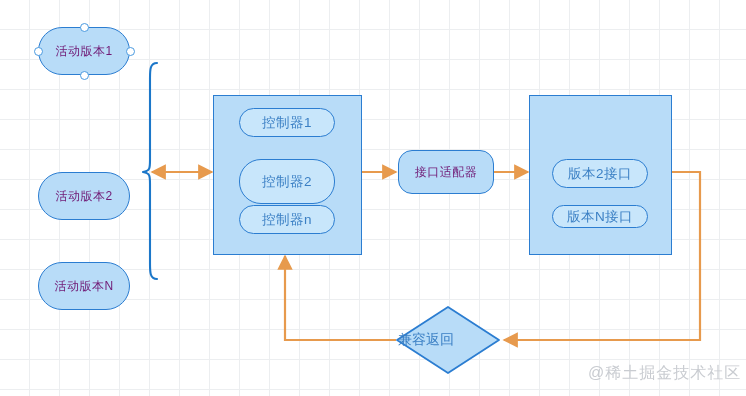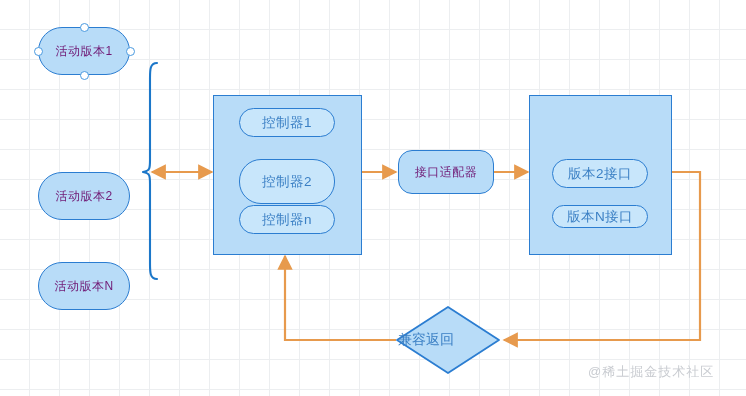--- a/index.html
+++ b/index.html
@@ -79,21 +79,21 @@
     align-items: center;
     justify-content: flex-start;
     color: #3a7fc4;
     font-size: 14px;
     white-space: nowrap;
   }
 
   .watermark {
     position: absolute;
     color: #c9ccd1;
-    font-size: 13px;
+    font-size: 16px;
     letter-spacing: 1px;
     white-space: nowrap;
   }
 </style>
 </head>
 <body>
 
 <div id="canvas">
 
   <svg class="svg-layer" viewBox="0 0 746 396" xmlns="http://www.w3.org/2000/svg">

